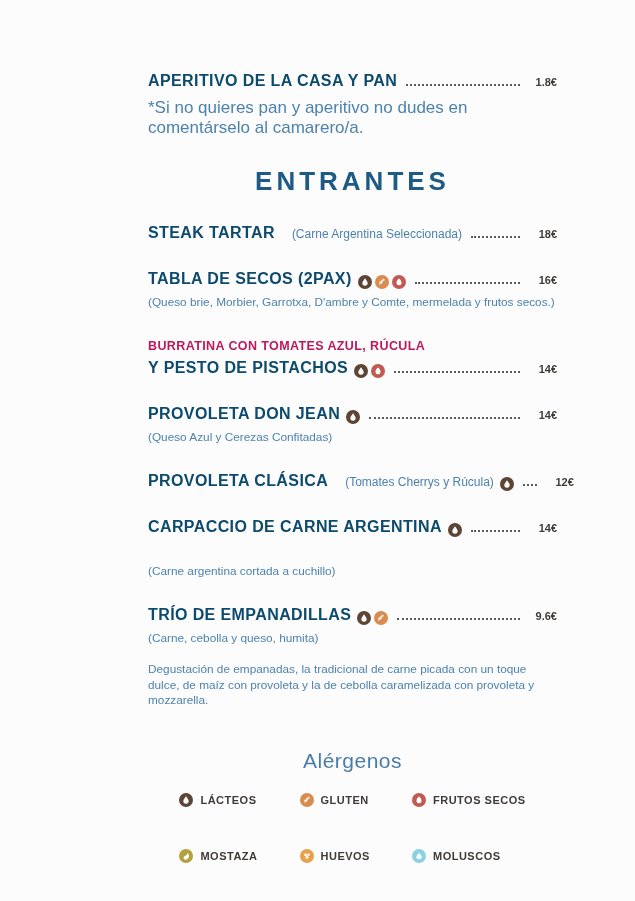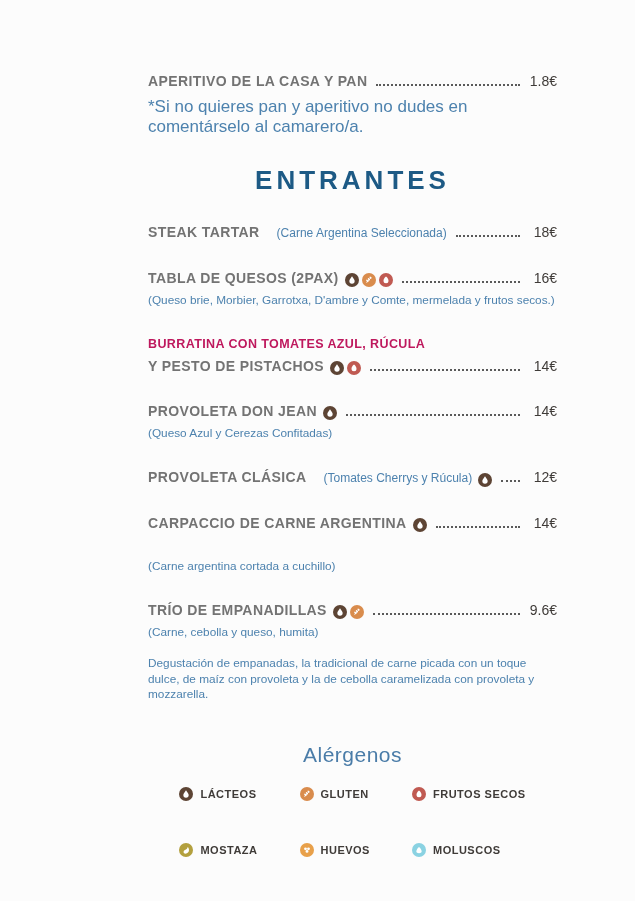--- a/index.html
+++ b/index.html
@@ -6,24 +6,24 @@
   body{
     width:635px;height:901px;
     background:#fcfcfc;
     font-family:"Liberation Sans", sans-serif;
     color:#3c3c3c;
     overflow:hidden;
   }
   .sheet{width:409px;margin-left:148px;padding-top:72px;}
   
   .row{display:flex;align-items:baseline;line-height:18px;}
-  .nm{font-size:14px;letter-spacing:.4px;color:#737373;font-weight:bold;white-space:nowrap;}
+  .nm{font-size:16px;letter-spacing:.4px;color:#0c4a6e;font-weight:bold;white-space:nowrap;}
   .det{font-size:12px;color:#4d82ae;margin-left:17px;white-space:nowrap;}
   .lead{flex:1;border-bottom:2px dotted #5a5a5a;margin:0 7px 3px 9px;min-width:14px;}
-  .pr{font-size:14px;color:#3f3b38;font-weight:normal;white-space:nowrap;min-width:30px;text-align:right;}
+  .pr{font-size:11px;color:#3f3b38;font-weight:bold;white-space:nowrap;min-width:30px;text-align:right;}
   .sub{font-size:11.8px;color:#4d82ae;margin-top:6px;line-height:15px;}
   .note{font-size:17px;color:#4d82ae;margin-top:7px;}
   .item{margin-top:27px;}
   .nameline{font-size:12.5px;letter-spacing:.4px;color:#be185d;font-weight:bold;line-height:18px;margin-bottom:4px;}
   .section-title{
     text-align:center;font-size:26px;font-weight:bold;letter-spacing:4px;
     color:#1d5a85;margin-top:28px;
   }
   .desc{font-size:11.8px;color:#4d82ae;margin-top:16px;line-height:15.5px;}
   .allergens-title{text-align:center;font-size:21px;color:#4a7ca8;margin-top:40px;letter-spacing:.5px;}
@@ -83,21 +83,21 @@
     <div class="row">
       <span class="nm">STEAK TARTAR</span>
       <span class="det">(Carne Argentina Seleccionada)</span>
       <span class="lead"></span>
       <span class="pr">18€</span>
     </div>
   </div>
 
   <div class="item">
     <div class="row">
-      <span class="nm">TABLA DE QUESOS (2PAX)</span>
+      <span class="nm">TABLA DE SECOS (2PAX)</span>
       <span class="icons">
         <span class="aicon" style="background: rgb(93, 68, 52);">
             <svg viewBox="0 0 12 12">
               <use href="#g-droplet"></use>
             </svg>
           </span>
         <span class="aicon" style="background: rgb(217, 140, 77);">
             <svg viewBox="0 0 12 12">
               <use href="#g-wheat"></use>
             </svg>

